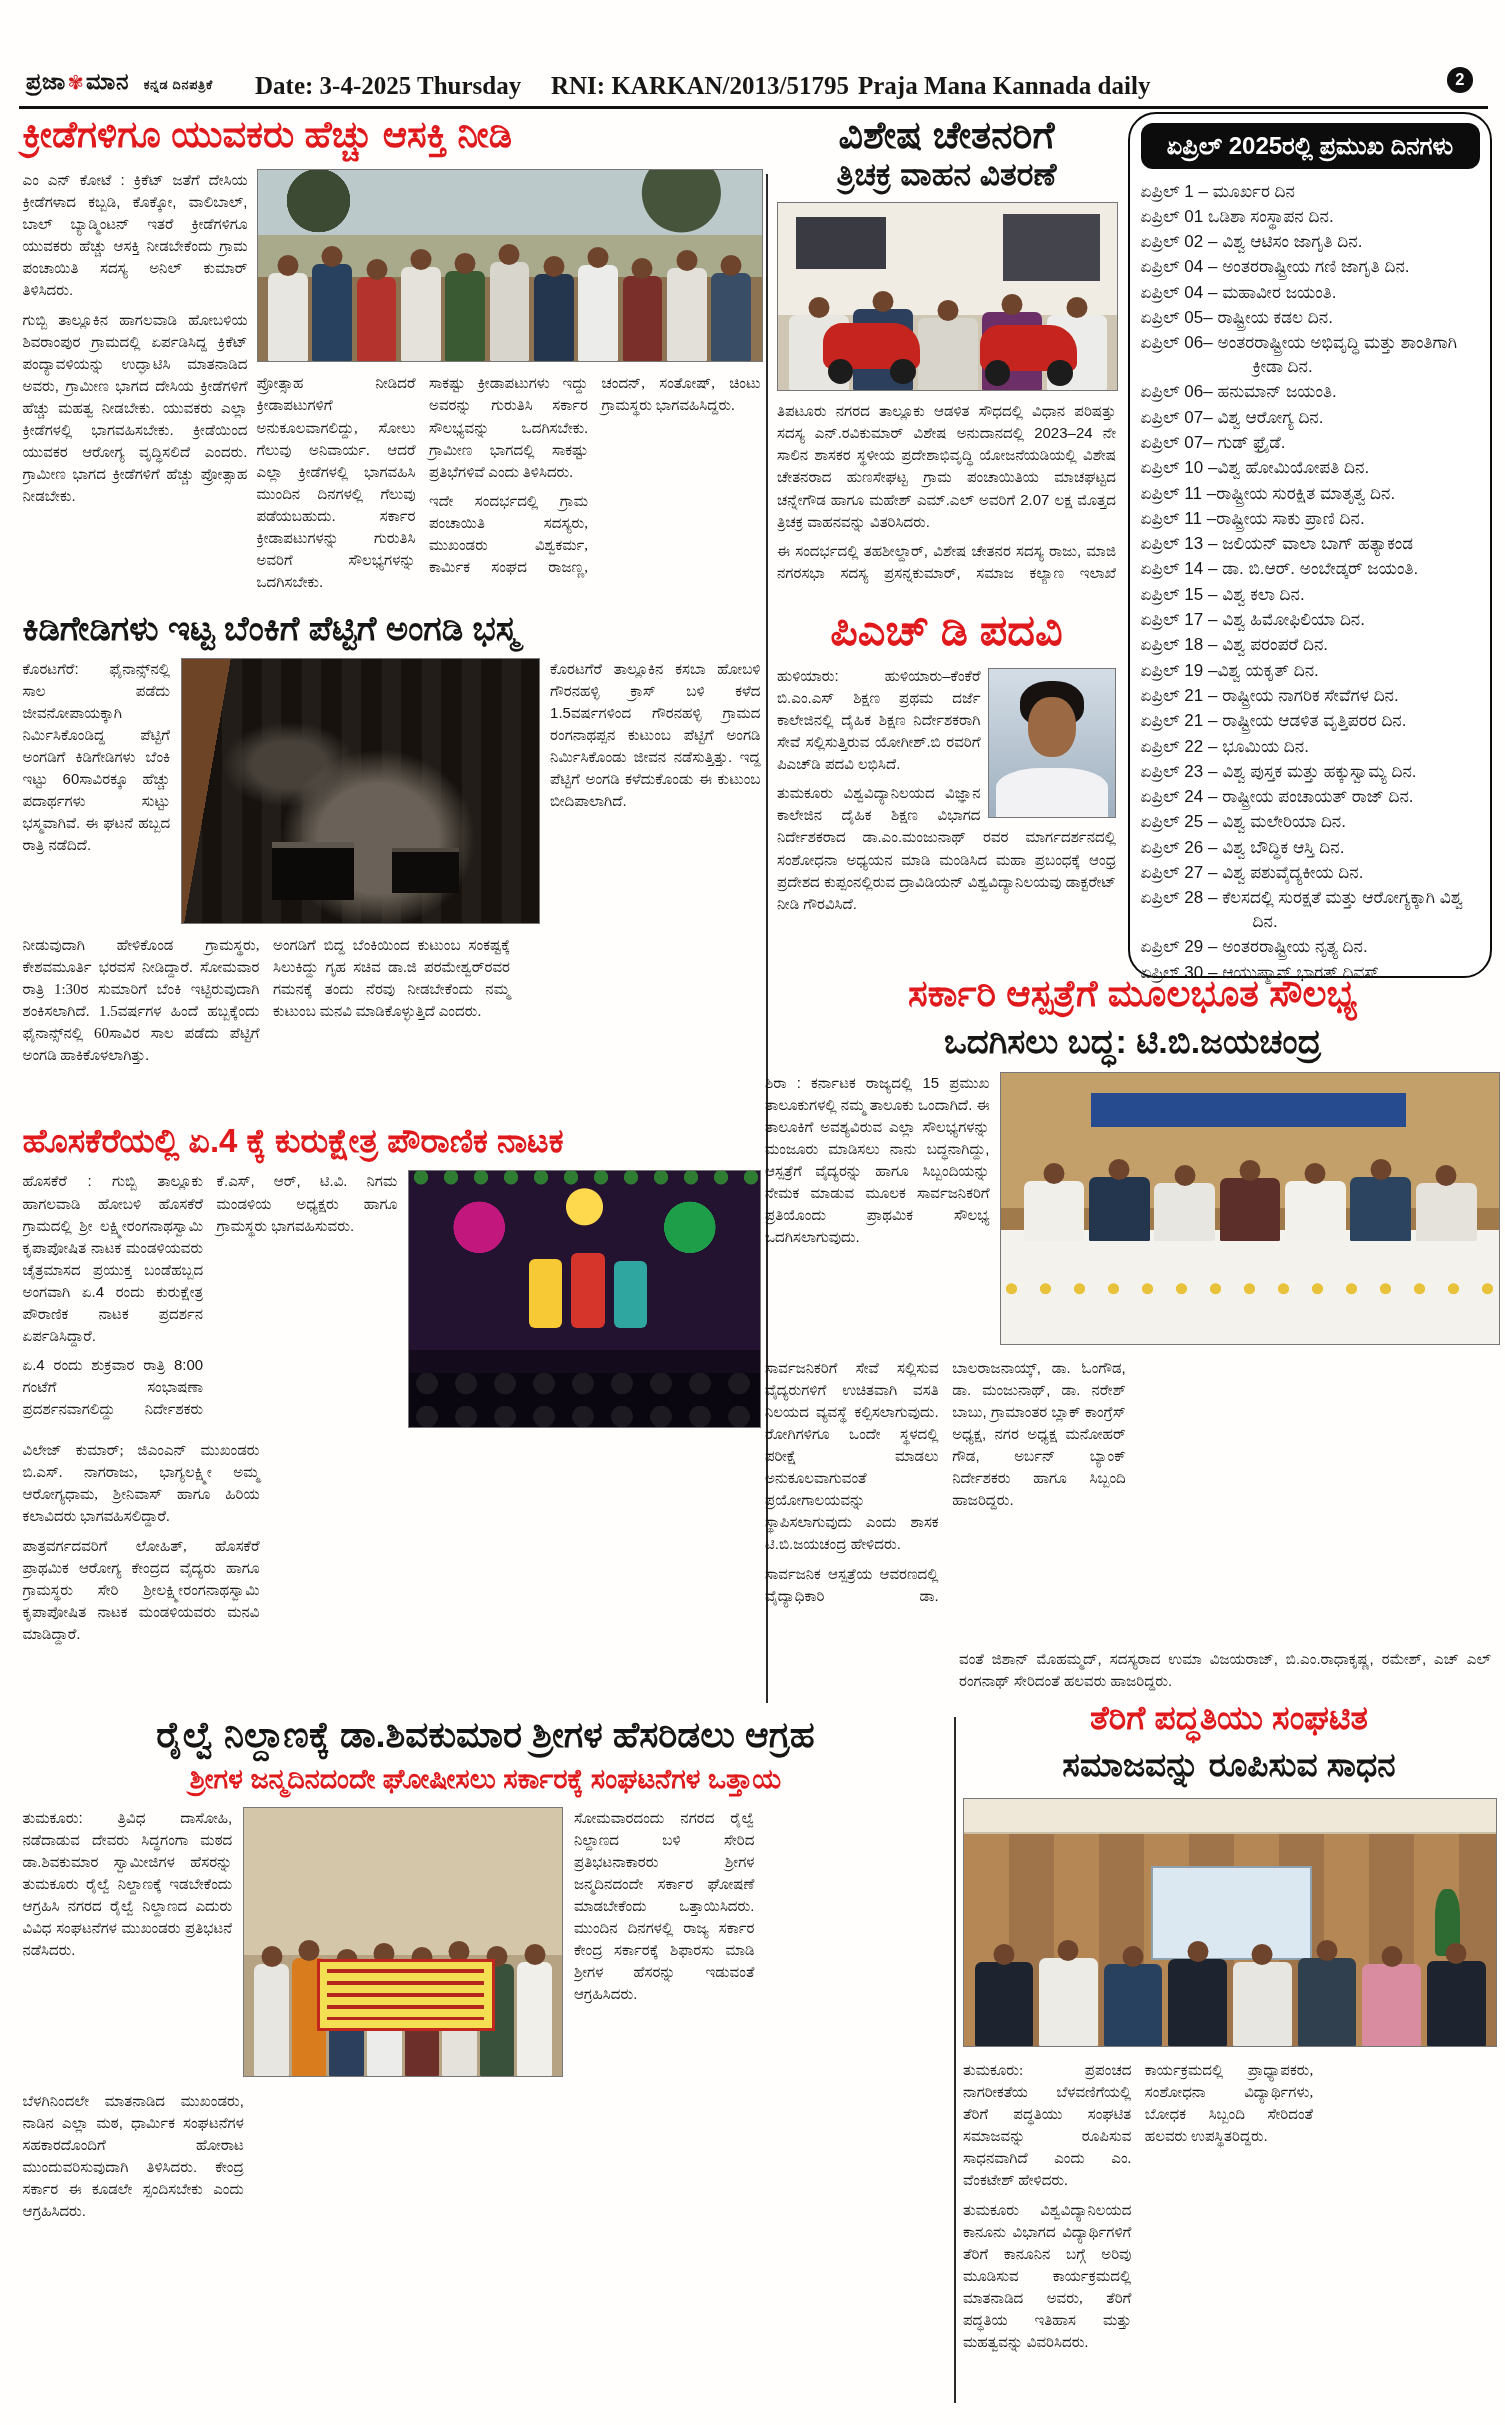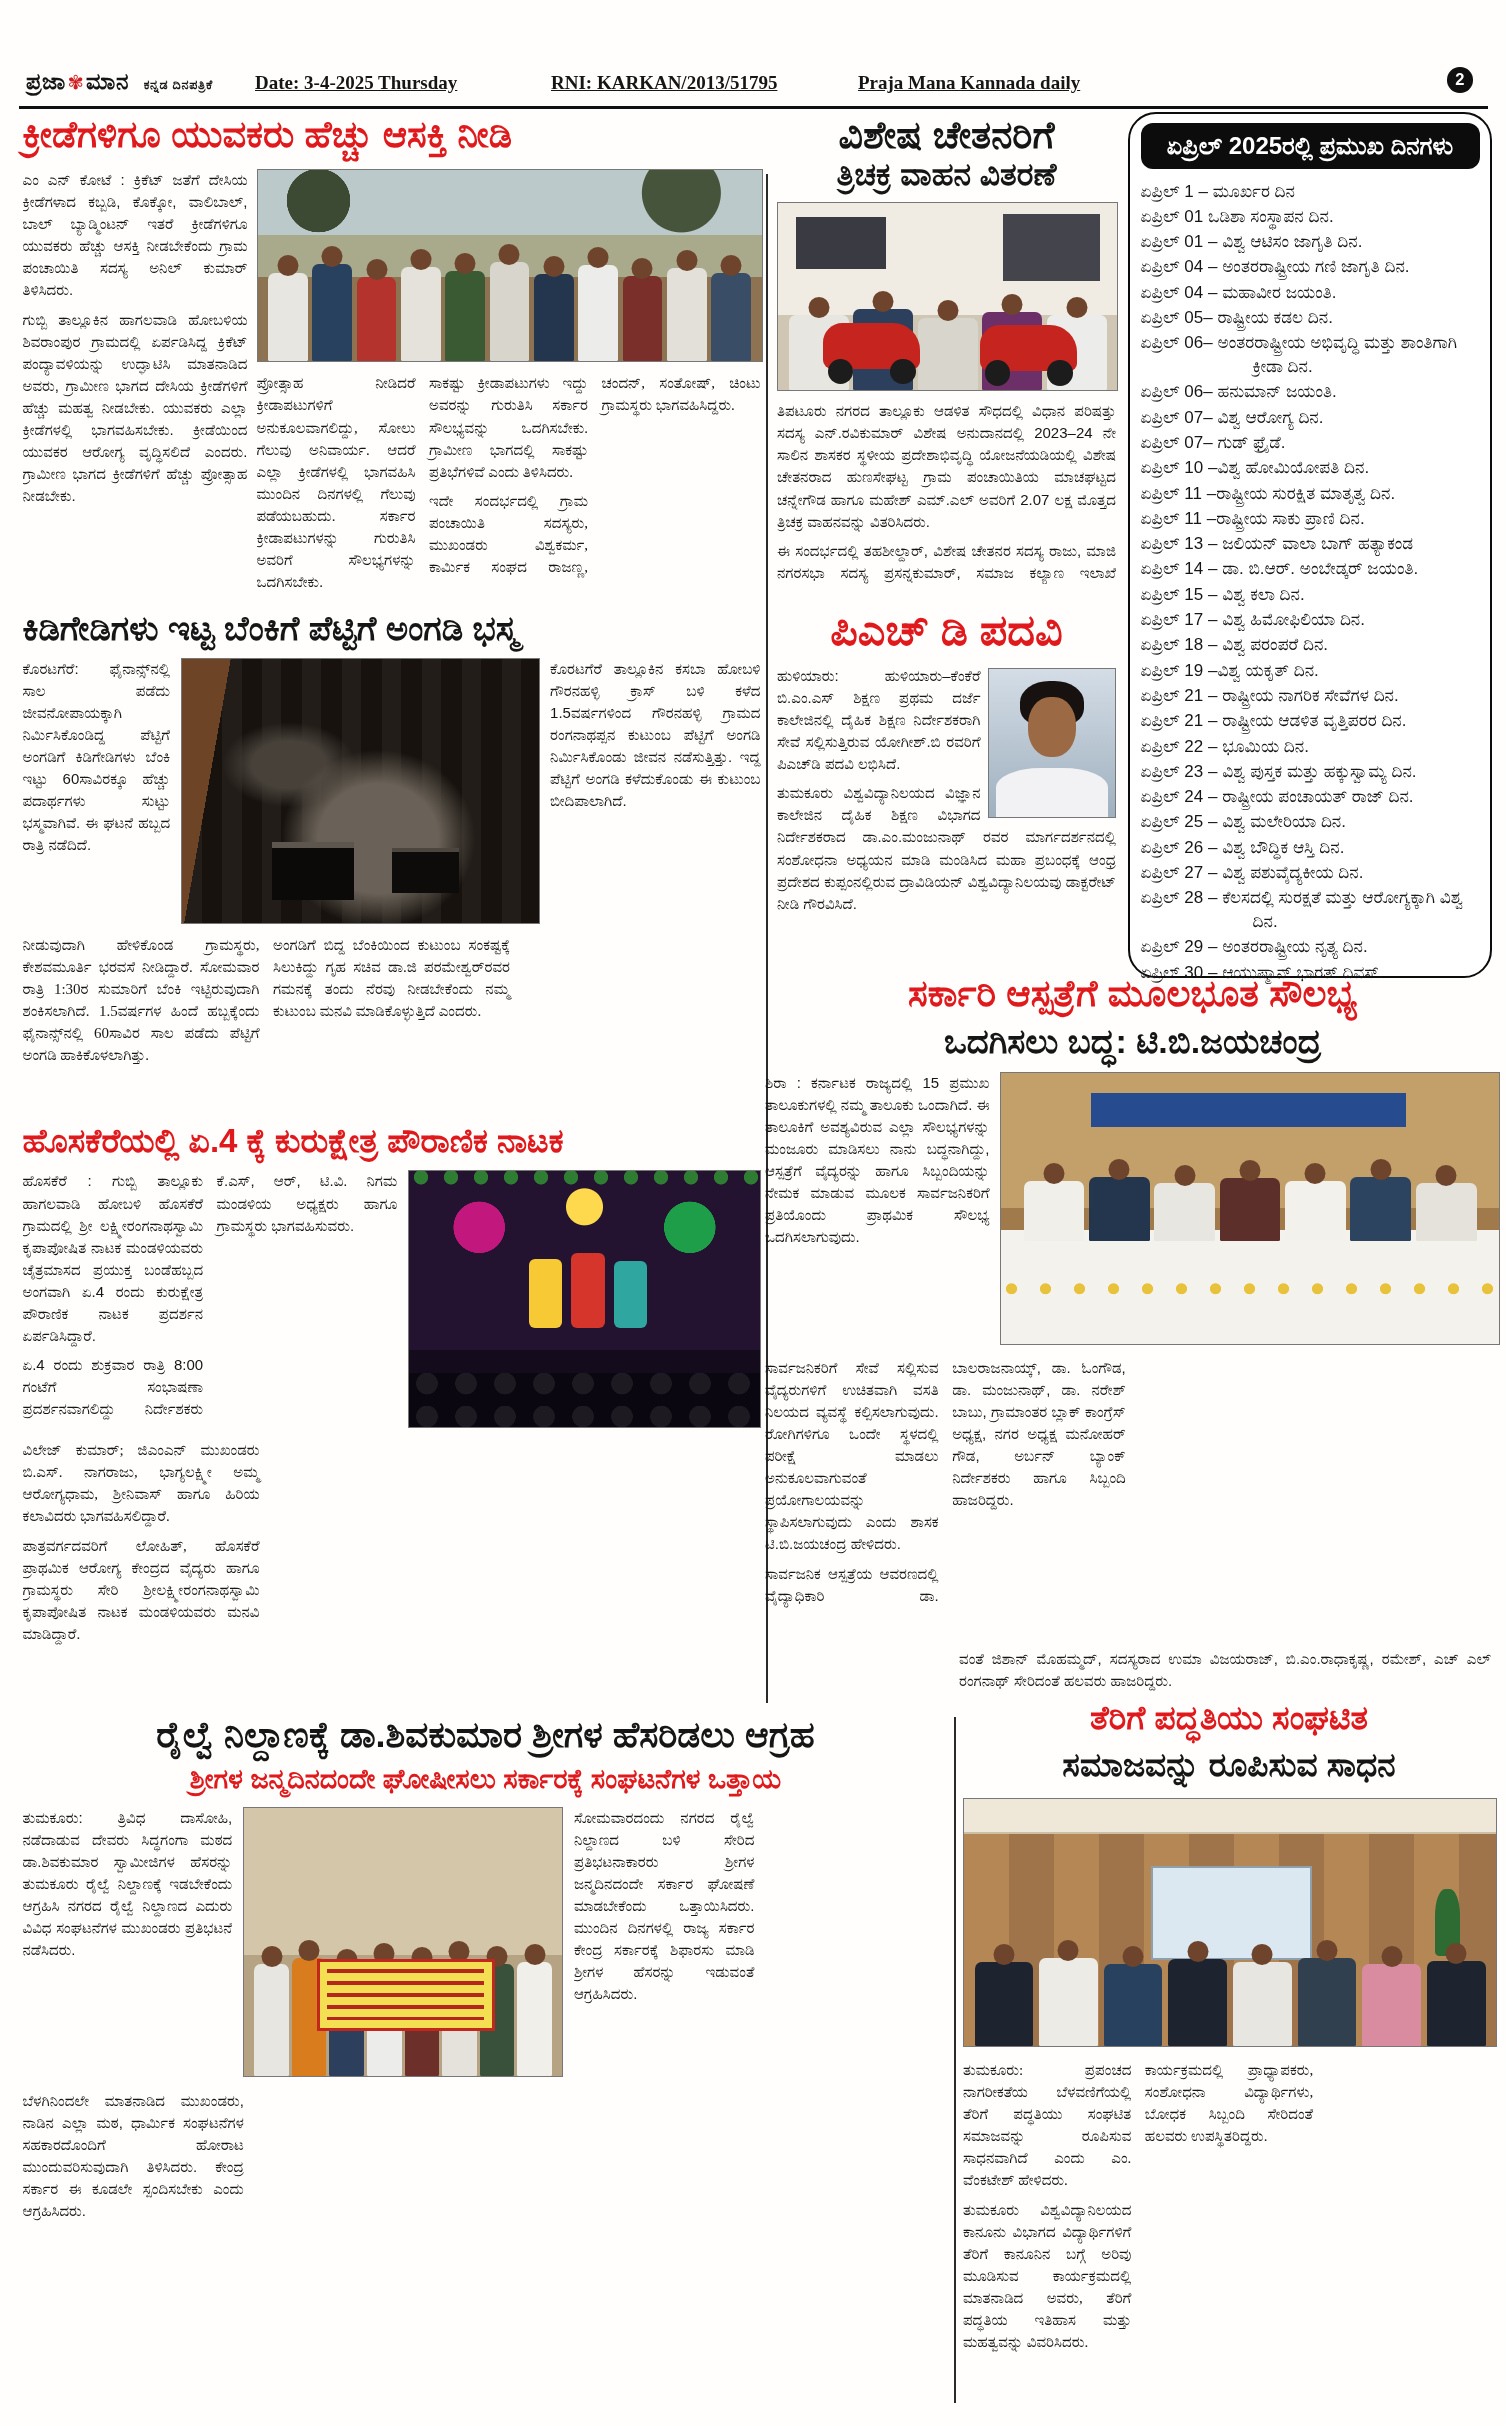--- a/index.html
+++ b/index.html
@@ -3,21 +3,21 @@
 <meta charset="utf-8">
 <style>
   html,body{margin:0;padding:0;background:#e8e8e4;}
   #paper{position:relative;width:1505px;height:2426px;background:#fffefc;
          font-family:"Liberation Sans","DejaVu Sans",sans-serif;color:#161616;overflow:hidden;}
   .abs{position:absolute;}
   
   .masthead{font-weight:bold;font-size:22.5px;letter-spacing:0.7px;}
   .masthead .sub{font-size:12.7px;font-weight:bold;margin-left:7.5px;}
   .orn{color:#cf1d20;font-size:19.5px;margin:0 1.5px;}
-  .hdr-mid{font-family:"Liberation Serif","DejaVu Serif",serif;font-size:19px;font-weight:bold;text-decoration:underline;}
+  .hdr-mid{font-family:"Liberation Serif","DejaVu Serif",serif;font-size:25px;font-weight:bold;}
   .pgnum{display:inline-block;width:25.5px;height:25.5px;border-radius:50%;background:#101010;color:#fff;
          text-align:center;line-height:25.5px;font-size:16.5px;font-weight:bold;}
   .hrule{background:#101010;height:3px;}
   .vrule{background:#2a2a2a;width:1.5px;}
   
   .hl{font-weight:bold;line-height:1.12;letter-spacing:0;}
   .red{color:#e0191c;}
   .center{text-align:center;}
   
   .body{font-size:15px;line-height:1.47;text-align:justify;overflow:hidden;}
@@ -124,21 +124,21 @@
       <p>ತಿಪಟೂರು ನಗರದ ತಾಲ್ಲೂಕು ಆಡಳಿತ ಸೌಧದಲ್ಲಿ ವಿಧಾನ ಪರಿಷತ್ತು ಸದಸ್ಯ ಎನ್.ರವಿಕುಮಾರ್ ವಿಶೇಷ ಅನುದಾನದಲ್ಲಿ 2023–24 ನೇ ಸಾಲಿನ ಶಾಸಕರ ಸ್ಥಳೀಯ ಪ್ರದೇಶಾಭಿವೃದ್ಧಿ ಯೋಜನೆಯಡಿಯಲ್ಲಿ ವಿಶೇಷ ಚೇತನರಾದ ಹುಣಸೇಘಟ್ಟ ಗ್ರಾಮ ಪಂಚಾಯಿತಿಯ ಮಾಚಘಟ್ಟದ ಚನ್ನೇಗೌಡ ಹಾಗೂ ಮಹೇಶ್ ಎಮ್.ಎಲ್ ಅವರಿಗೆ 2.07 ಲಕ್ಷ ಮೊತ್ತದ ತ್ರಿಚಕ್ರ ವಾಹನವನ್ನು ವಿತರಿಸಿದರು.</p>
       <p>ಈ ಸಂದರ್ಭದಲ್ಲಿ ತಹಶೀಲ್ದಾರ್, ವಿಶೇಷ ಚೇತನರ ಸದಸ್ಯ ರಾಜು, ಮಾಜಿ ನಗರಸಭಾ ಸದಸ್ಯ ಪ್ರಸನ್ನಕುಮಾರ್, ಸಮಾಜ ಕಲ್ಯಾಣ ಇಲಾಖೆ ಅಧಿಕಾರಿಗಳು ಹಾಜರಿದ್ದರು.</p>
     </div>
   </div>
 
   <div class="abs april" style="left:1128px;top:112px;width:364px;height:866px;">
     <div class="april-title">ಏಪ್ರಿಲ್ 2025ರಲ್ಲಿ ಪ್ರಮುಖ ದಿನಗಳು</div>
     <div>
       <div class="april-item">ಏಪ್ರಿಲ್ 1 – ಮೂರ್ಖರ ದಿನ</div>
       <div class="april-item">ಏಪ್ರಿಲ್ 01 ಒಡಿಶಾ ಸಂಸ್ಥಾಪನ ದಿನ.</div>
-      <div class="april-item">ಏಪ್ರಿಲ್ 01 – ವಿಶ್ವ ಆಟಿಸಂ ಜಾಗೃತಿ ದಿನ.</div>
+      <div class="april-item">ಏಪ್ರಿಲ್ 02 – ವಿಶ್ವ ಆಟಿಸಂ ಜಾಗೃತಿ ದಿನ.</div>
       <div class="april-item">ಏಪ್ರಿಲ್ 04 – ಅಂತರರಾಷ್ಟ್ರೀಯ ಗಣಿ ಜಾಗೃತಿ ದಿನ.</div>
       <div class="april-item">ಏಪ್ರಿಲ್ 04 – ಮಹಾವೀರ ಜಯಂತಿ.</div>
       <div class="april-item">ಏಪ್ರಿಲ್ 05– ರಾಷ್ಟ್ರೀಯ ಕಡಲ ದಿನ.</div>
       <div class="april-item">ಏಪ್ರಿಲ್ 06– ಅಂತರರಾಷ್ಟ್ರೀಯ ಅಭಿವೃದ್ಧಿ ಮತ್ತು ಶಾಂತಿಗಾಗಿ ಕ್ರೀಡಾ ದಿನ.</div>
       <div class="april-item">ಏಪ್ರಿಲ್ 06– ಹನುಮಾನ್ ಜಯಂತಿ.</div>
       <div class="april-item">ಏಪ್ರಿಲ್ 07– ವಿಶ್ವ ಆರೋಗ್ಯ ದಿನ.</div>
       <div class="april-item">ಏಪ್ರಿಲ್ 07– ಗುಡ್ ಫ್ರೈಡೆ.</div>
       <div class="april-item">ಏಪ್ರಿಲ್ 10 –ವಿಶ್ವ ಹೋಮಿಯೋಪತಿ ದಿನ.</div>
       <div class="april-item">ಏಪ್ರಿಲ್ 11 –ರಾಷ್ಟ್ರೀಯ ಸುರಕ್ಷಿತ ಮಾತೃತ್ವ ದಿನ.</div>
       <div class="april-item">ಏಪ್ರಿಲ್ 11 –ರಾಷ್ಟ್ರೀಯ ಸಾಕು ಪ್ರಾಣಿ ದಿನ.</div>

